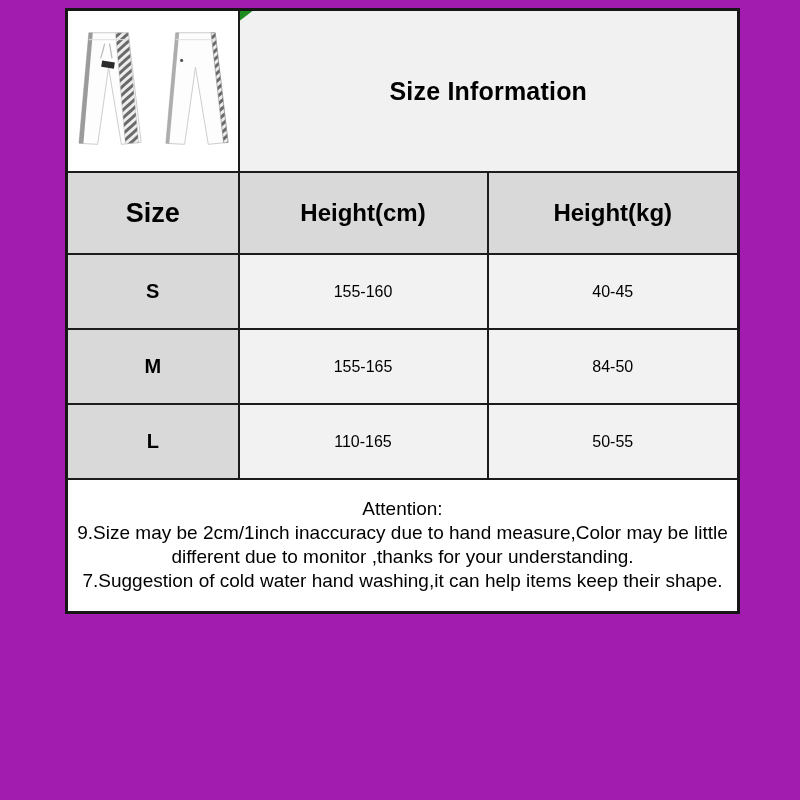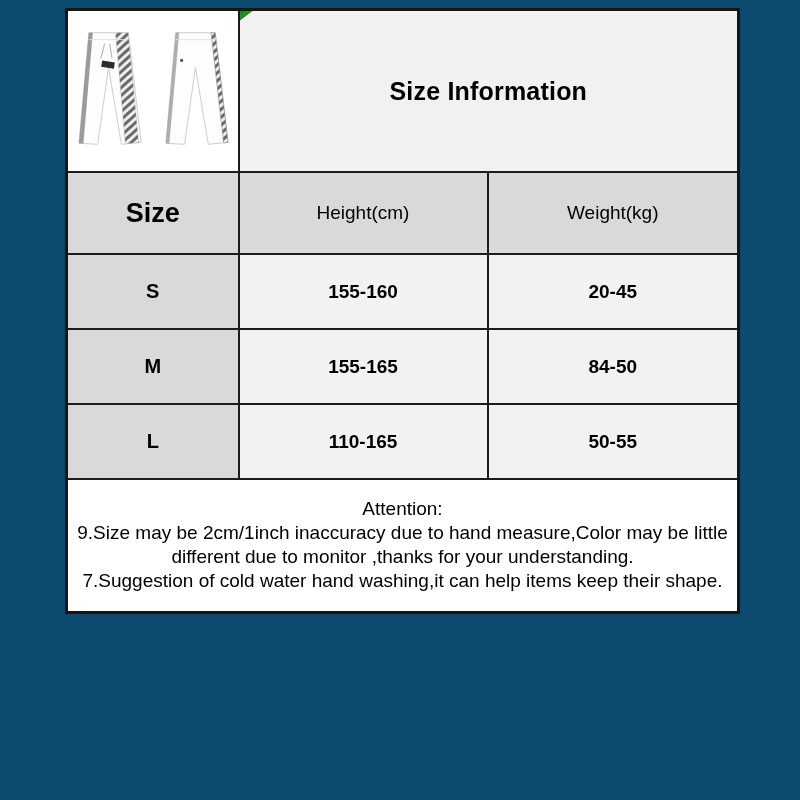--- a/index.html
+++ b/index.html
@@ -8,21 +8,21 @@
     background: #ffffff;
     width: 800px;
     height: 800px;
     font-family: "Liberation Sans", "DejaVu Sans", sans-serif;
     -webkit-font-smoothing: antialiased;
   }
   .canvas {
     position: relative;
     width: 800px;
     height: 800px;
-    background: #0c4a6e;
+    background: #a21caf;
     overflow: hidden;
   }
   table.size-chart {
     position: absolute;
     left: 65px;
     top: 8px;
     width: 672px;
     border-collapse: collapse;
     table-layout: fixed;
     border: 3px solid #161616;
@@ -58,34 +58,34 @@
   }
   
   tr.header-row { height: 82px; }
   th.size-head {
     background: #d9d9d9;
     font-size: 27px;
     font-weight: bold;
   }
   th.col-head {
     background: #d9d9d9;
-    font-size: 19px;
-    font-weight: normal;
+    font-size: 24px;
+    font-weight: bold;
   }
   
   tr.data-row { height: 75px; }
   td.size-label {
     background: #d9d9d9;
     font-size: 20px;
     font-weight: bold;
   }
   td.value-cell {
     background: #f2f2f2;
-    font-size: 19px;
-    font-weight: bold;
+    font-size: 16px;
+    font-weight: normal;
   }
   
   tr.attention-row { height: 133px; }
   td.attention-cell {
     background: #ffffff;
     text-align: left;
     vertical-align: top;
     padding: 3px 4px;
   }
   .attn-line {
@@ -141,27 +141,27 @@
       </td>
       <td class="title-cell" colspan="2">
         <span class="corner-marker"></span>
         <span>Size Information</span>
       </td>
     </tr>
 
     <tr class="header-row">
       <th class="size-head">Size</th>
       <th class="col-head">Height(cm)</th>
-      <th class="col-head">Weight(kg)</th>
+      <th class="col-head">Height(kg)</th>
     </tr>
 
     <tr class="data-row">
       <td class="size-label">S</td>
       <td class="value-cell">155-160</td>
-      <td class="value-cell">20-45</td>
+      <td class="value-cell">40-45</td>
     </tr>
     <tr class="data-row">
       <td class="size-label">M</td>
       <td class="value-cell">155-165</td>
       <td class="value-cell">84-50</td>
     </tr>
     <tr class="data-row">
       <td class="size-label">L</td>
       <td class="value-cell">110-165</td>
       <td class="value-cell">50-55</td>

